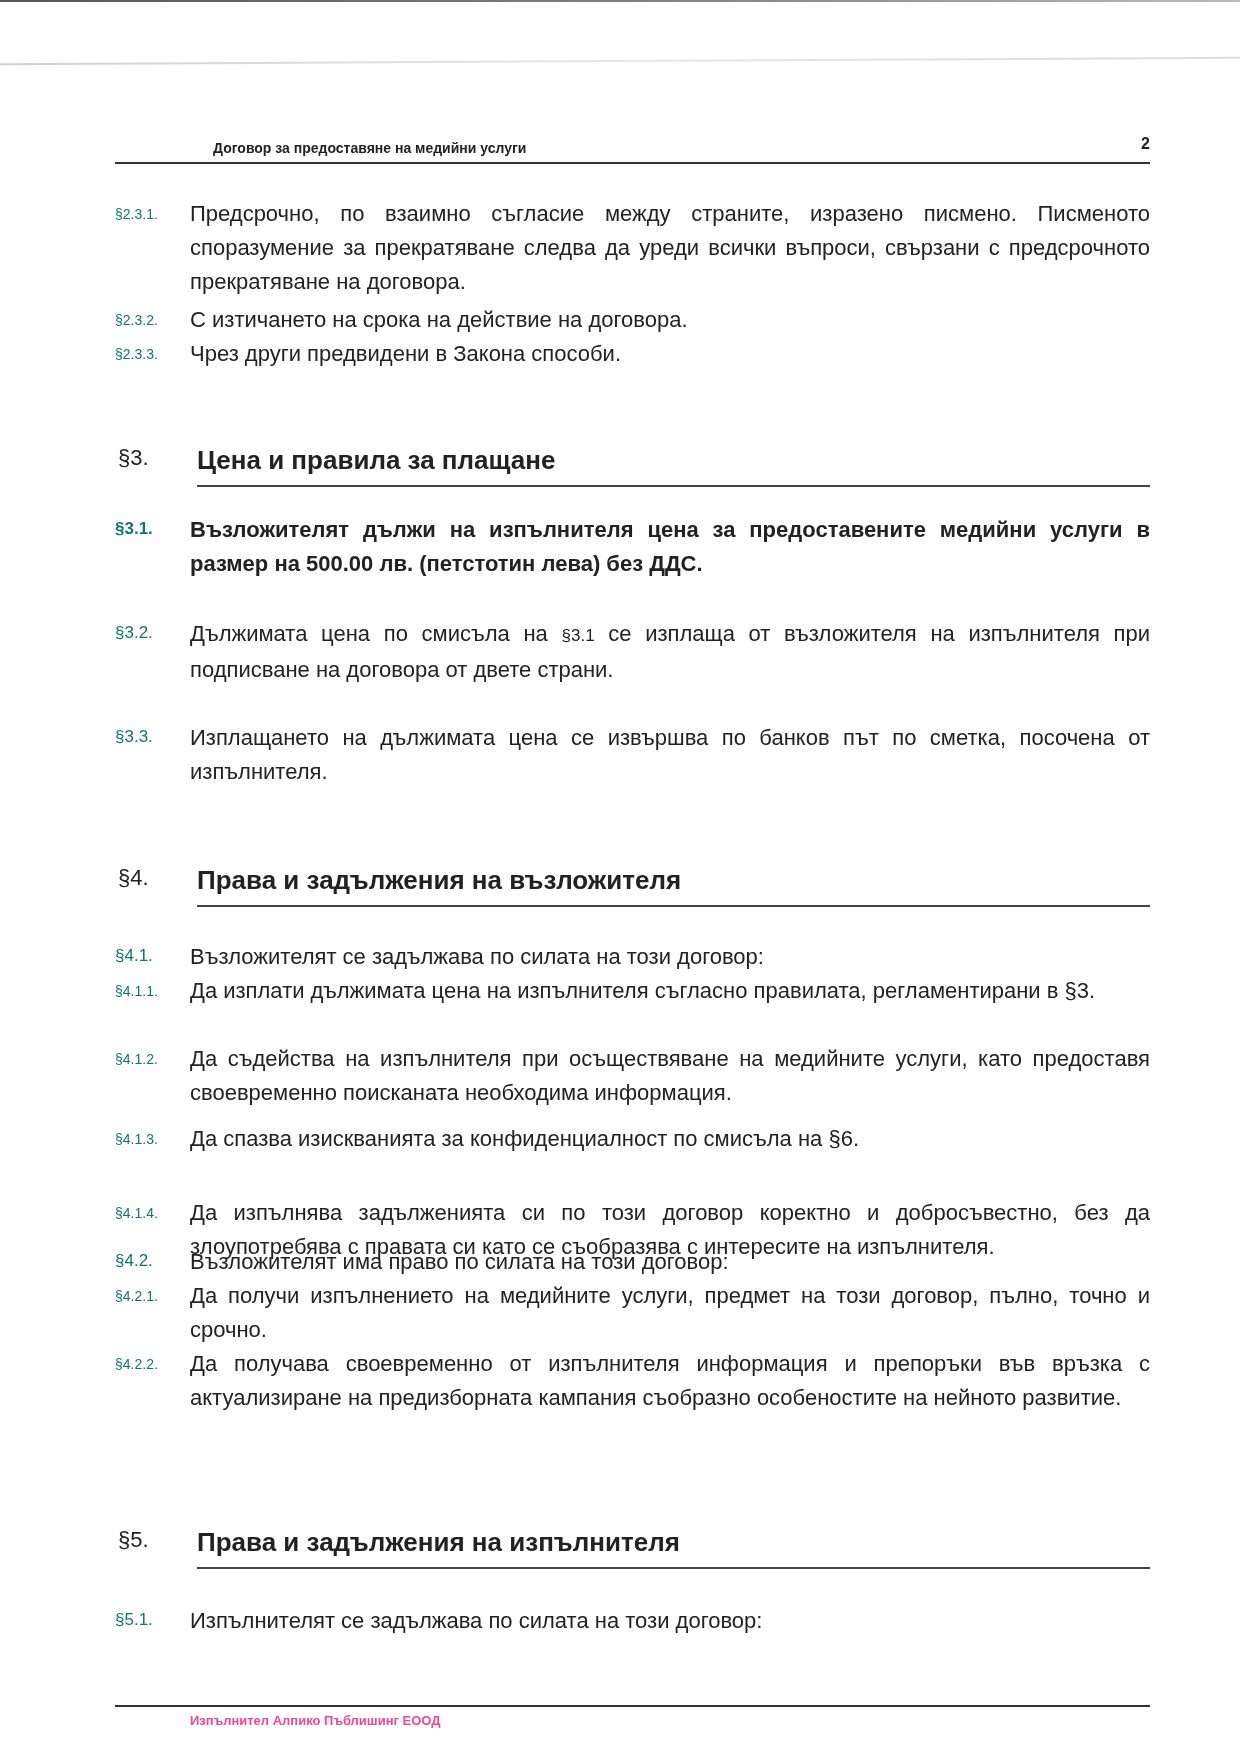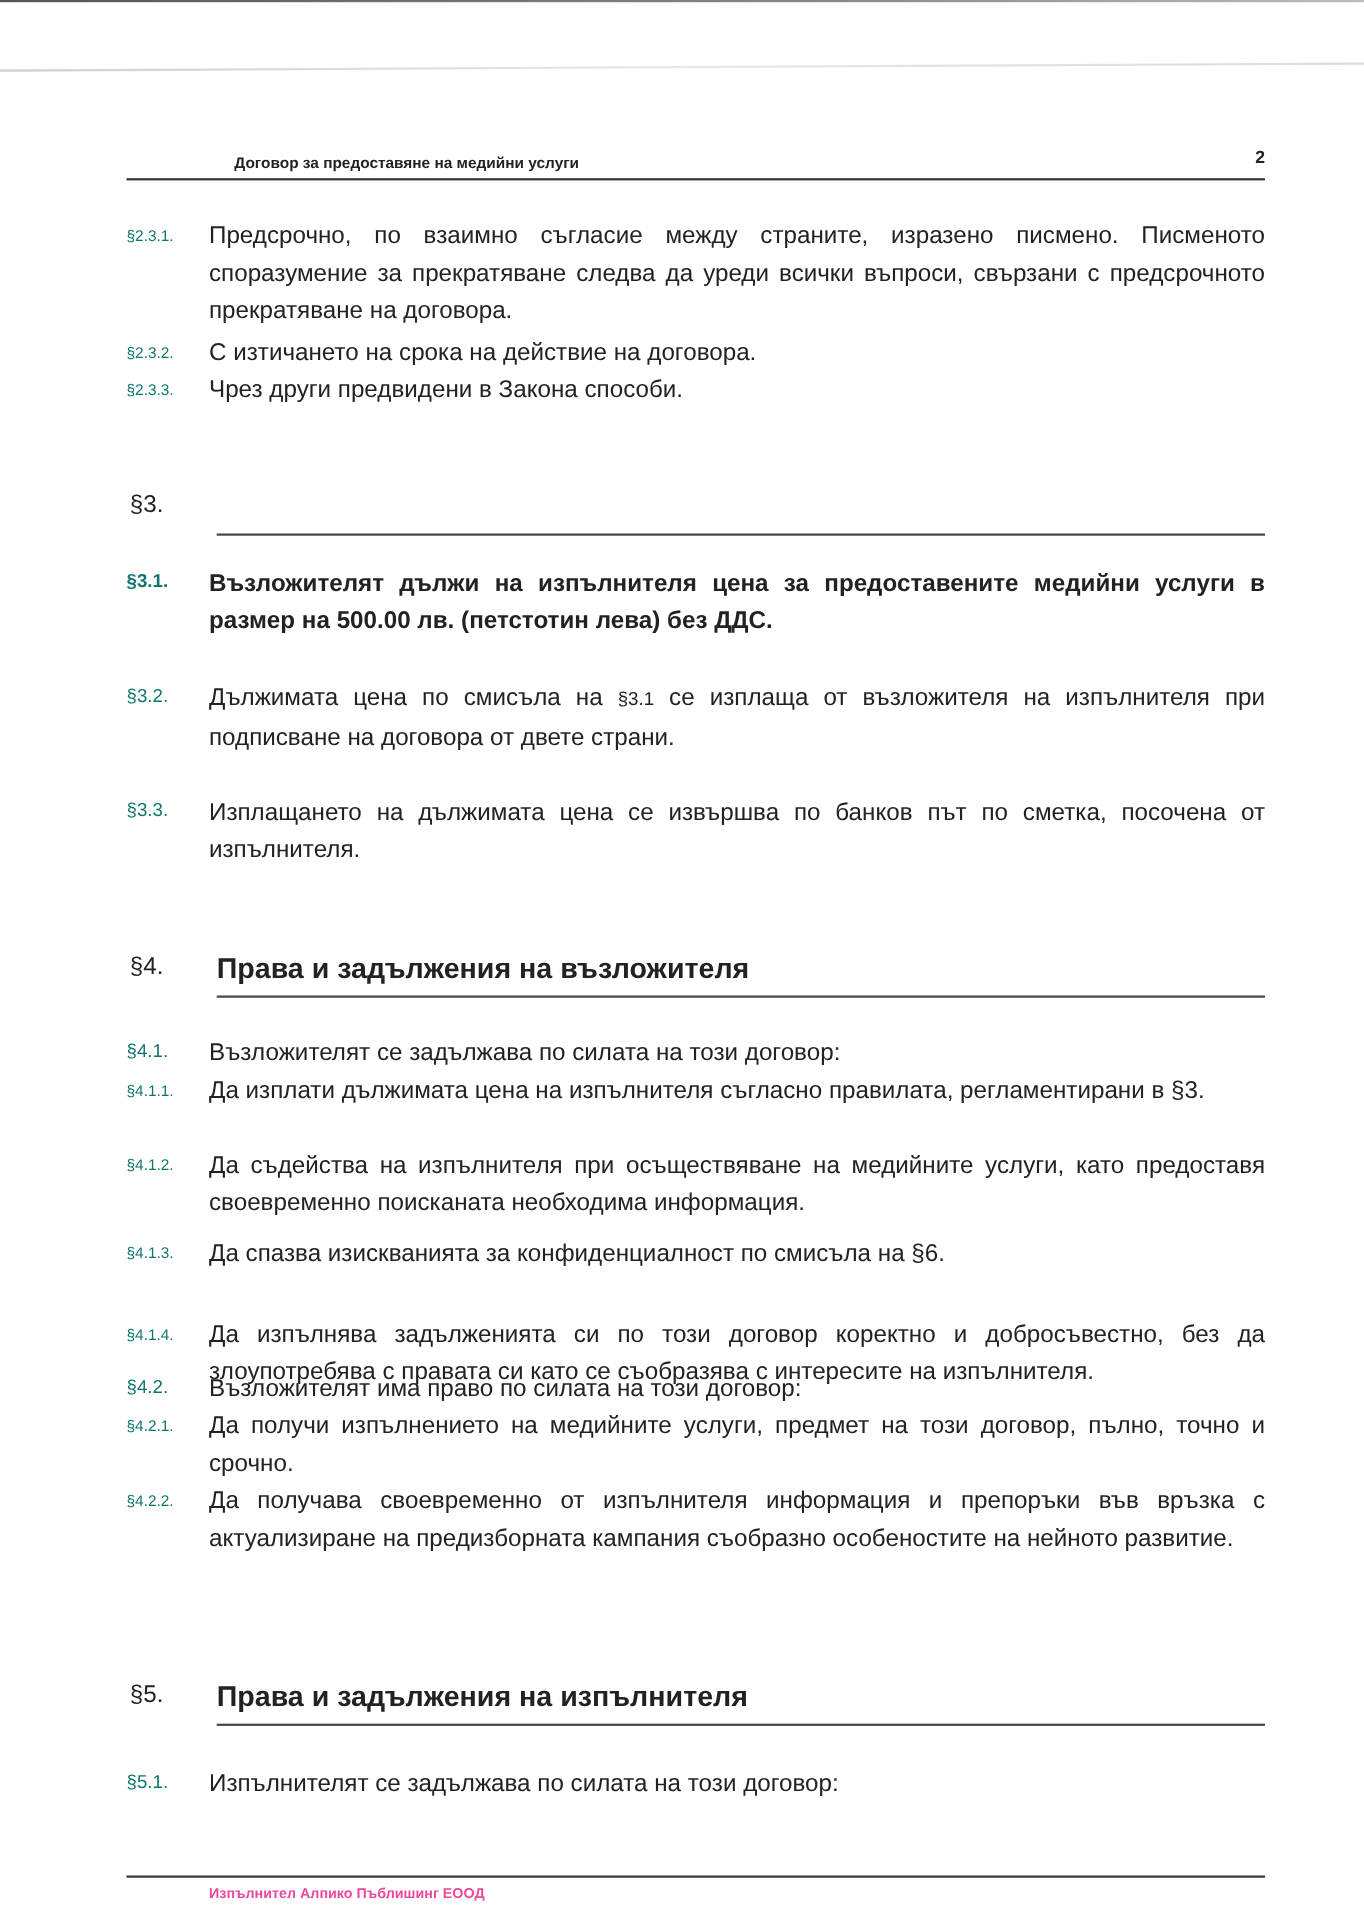--- a/index.html
+++ b/index.html
@@ -48,20 +48,21 @@
   <span class="num small">§2.3.2.</span>
   <div class="text">С изтичането на срока на действие на договора.</div>
 </div>
 <div class="para" style="top:337px;">
   <span class="num small">§2.3.3.</span>
   <div class="text">Чрез други предвидени в Закона способи.</div>
 </div>
 
 <div class="section" style="top:443px;">
   <span class="snum">§3.</span>
+  <span class="stitle">Цена и правила за плащане</span>
   <div class="sline"></div>
 </div>
 <div class="para" style="top:513px;font-weight:bold;">
   <span class="num mid">§3.1.</span>
   <div class="text">Възложителят дължи на изпълнителя цена за предоставените медийни услуги в размер на 500.00 лв. (петстотин лева) без ДДС.</div>
 </div>
 <div class="para" style="top:617px;">
   <span class="num mid">§3.2.</span>
   <div class="text"><span>Дължимата цена по смисъла на </span><span class="inline-ref">§3.1</span><span> се изплаща от възложителя на изпълнителя при подписване на договора от двете страни.</span></div>
 </div>

